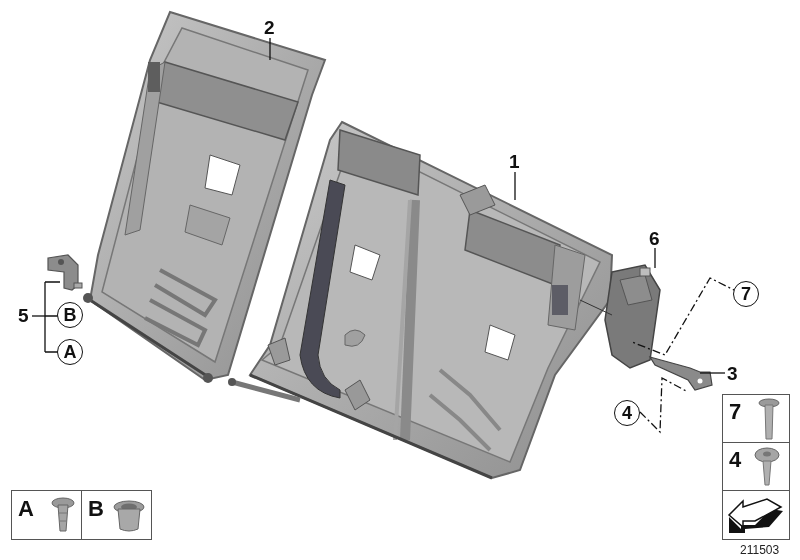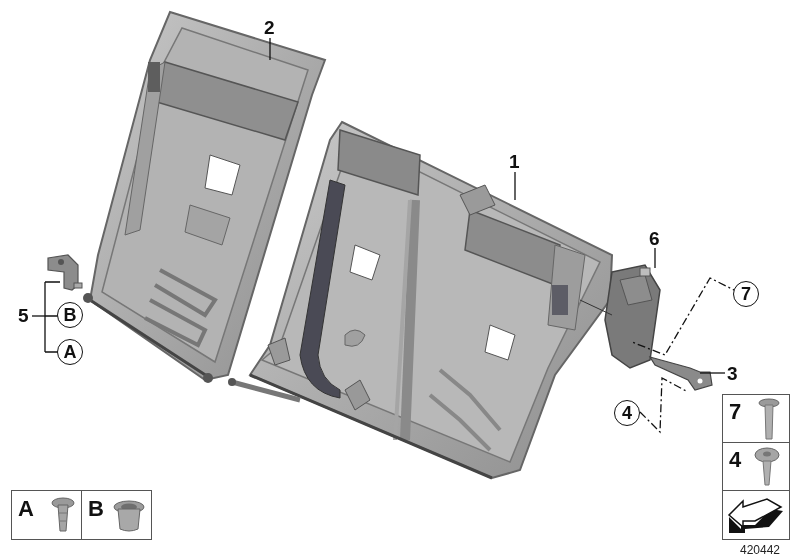--- a/index.html
+++ b/index.html
@@ -152,14 +152,14 @@
       </svg>
     </div>
     <div class="legend-cell" style="left:0;top:96px;width:66px;height:48px">
       <svg width="62" height="44" style="position:absolute;left:2px;top:2px">
         <path d="M4,24 L16,36 L16,32 L30,32 L46,16 L58,18 L44,34 L20,36 L20,40 L4,40 Z" fill="#111"></path>
         <path d="M4,22 L18,8 L18,14 L42,6 L56,14 L30,28 L18,28 L18,34 Z" fill="#fff" stroke="#111" stroke-width="1.5"></path>
       </svg>
     </div>
   </div>
 
-  <div class="catalog-number" style="left:740px;top:543px">420442</div>
+  <div class="catalog-number" style="left:740px;top:543px">211503</div>
 </div>
 
 </body></html>

